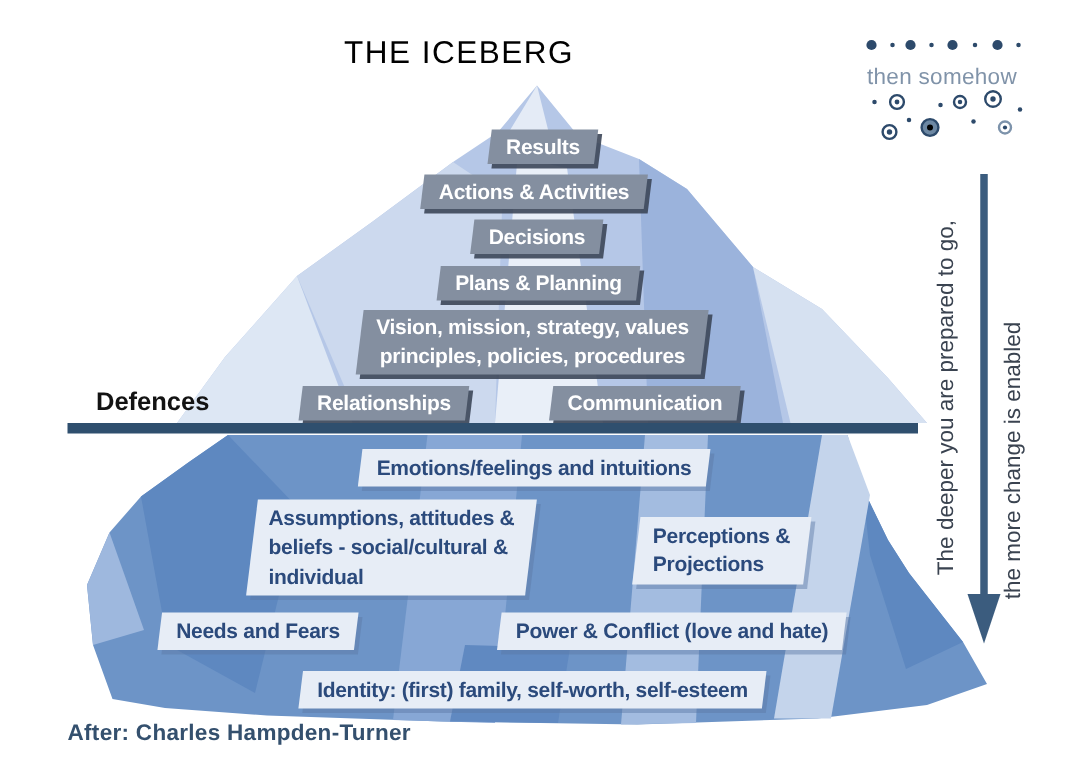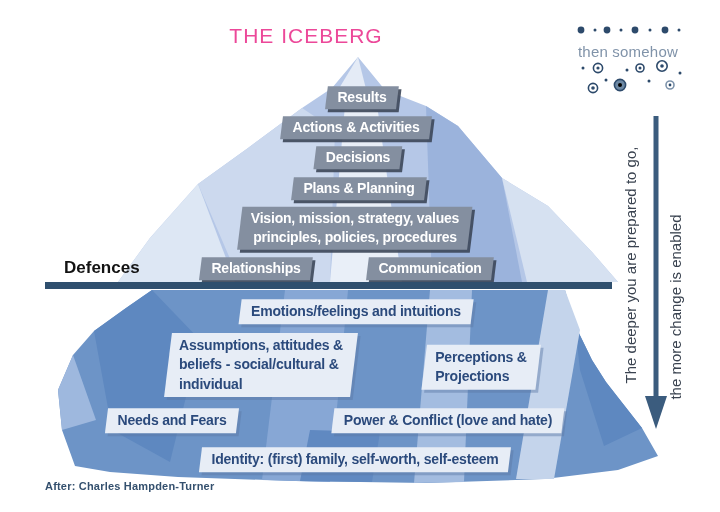--- a/index.html
+++ b/index.html
@@ -3,21 +3,21 @@
 <meta charset="utf-8">
 <style>
   html,body{margin:0;padding:0;background:#fff;}
   #stage{
     position:relative;width:720px;height:512px;overflow:hidden;
     font-family:"Liberation Sans",sans-serif;background:#ffffff;
   }
   #iceberg-svg{position:absolute;left:0;top:0;}
   .title{
     position:absolute;left:0;top:24px;width:612px;text-align:center;
-    font-size:21px;letter-spacing:1px;color:#ec4899;
+    font-size:21px;letter-spacing:1px;color:#000000;
   }
   .slab{
     position:absolute;font-weight:bold;font-size:14px;letter-spacing:-0.2px;
     transform:translate(-50%,-50%) skewX(-7deg);line-height:1.38;
   }
   .slab .inner{display:block;transform:skewX(7deg);white-space:pre-line;text-align:center;}
   .slab.ta-left .inner{text-align:left;}
   .slab-above{
     background:#848fa0;color:#ffffff;padding:2px 11px;
     box-shadow:3px 3px 0 rgba(60,70,88,0.9);
@@ -39,21 +39,21 @@
   .vtext1{width:300px;left:483px;top:254px;}
   .vtext2{width:250px;left:553px;top:296px;}
   .arrow-svg{position:absolute;left:641px;top:112px;}
   .logo{position:absolute;left:570px;top:15px;width:150px;height:85px;}
   .logo-text{
     position:absolute;left:8px;top:28px;width:134px;text-align:left;
     font-size:15px;color:#8093a9;letter-spacing:0.2px;
   }
   .logo-dots{position:absolute;left:0;top:0;}
   .attribution{
-    position:absolute;left:45px;top:480px;font-size:11px;font-weight:bold;
+    position:absolute;left:45px;top:480px;font-size:15px;font-weight:bold;
     color:#34506e;letter-spacing:0.2px;
   }
 </style>
 </head>
 <body>
 
 <div id="stage">
 
   <svg id="iceberg-svg" width="720" height="512" viewBox="0 0 720 512">
 

